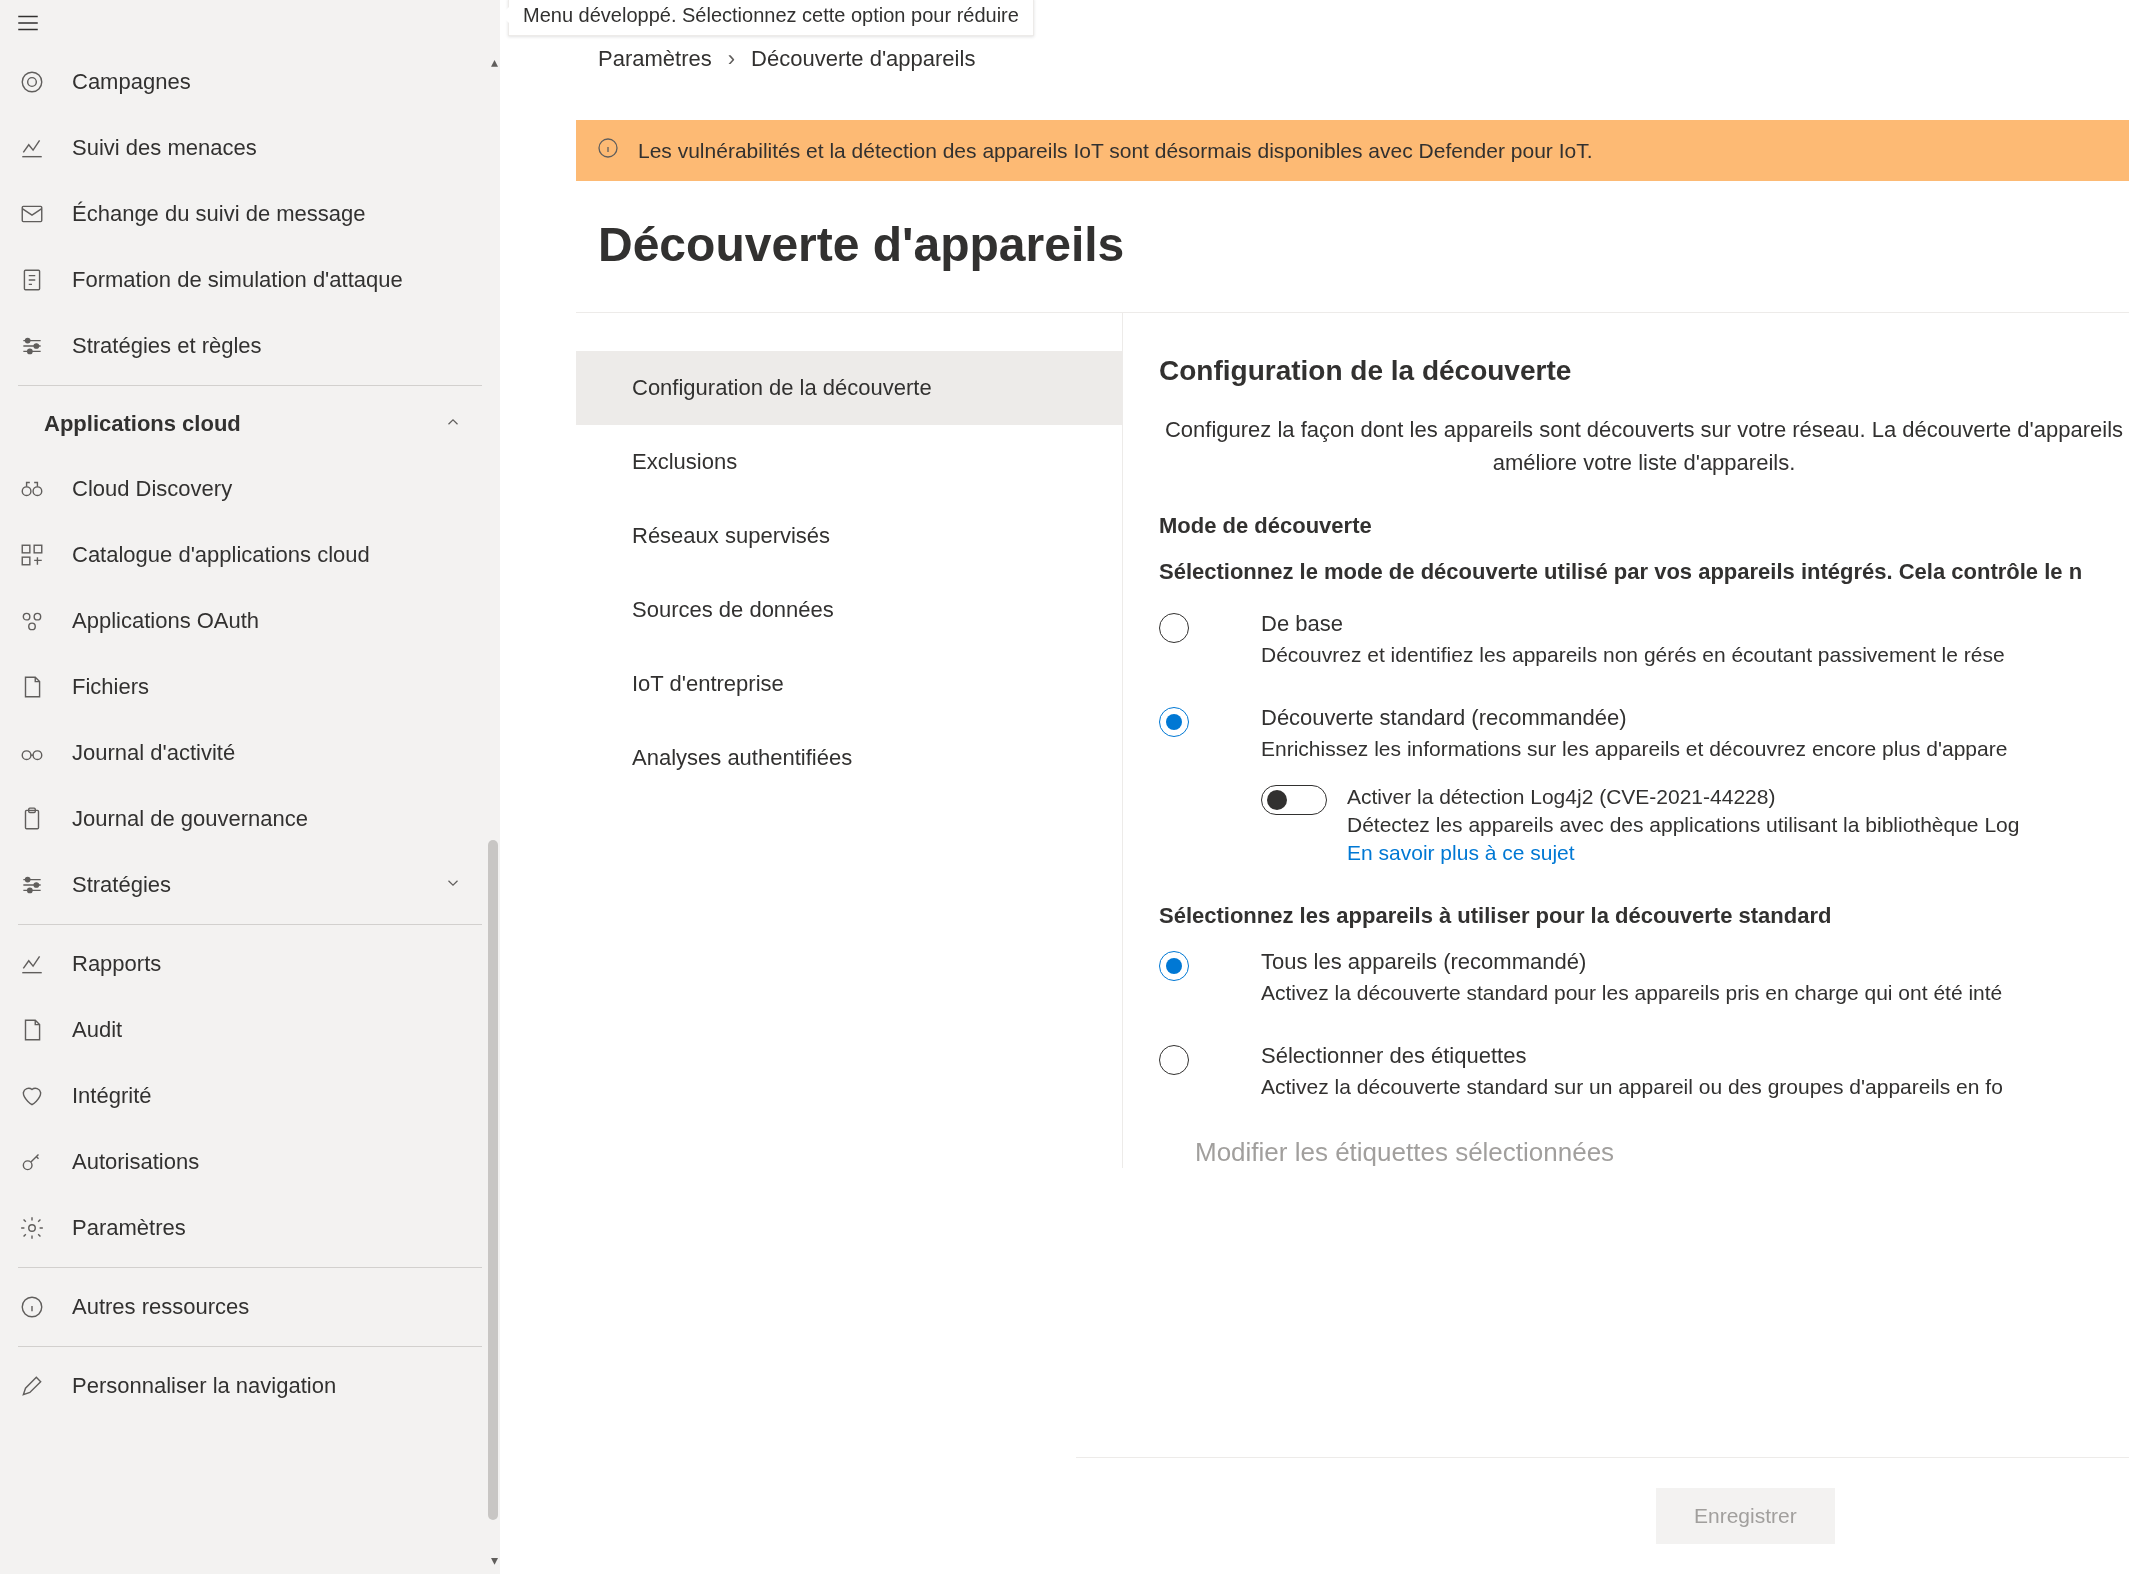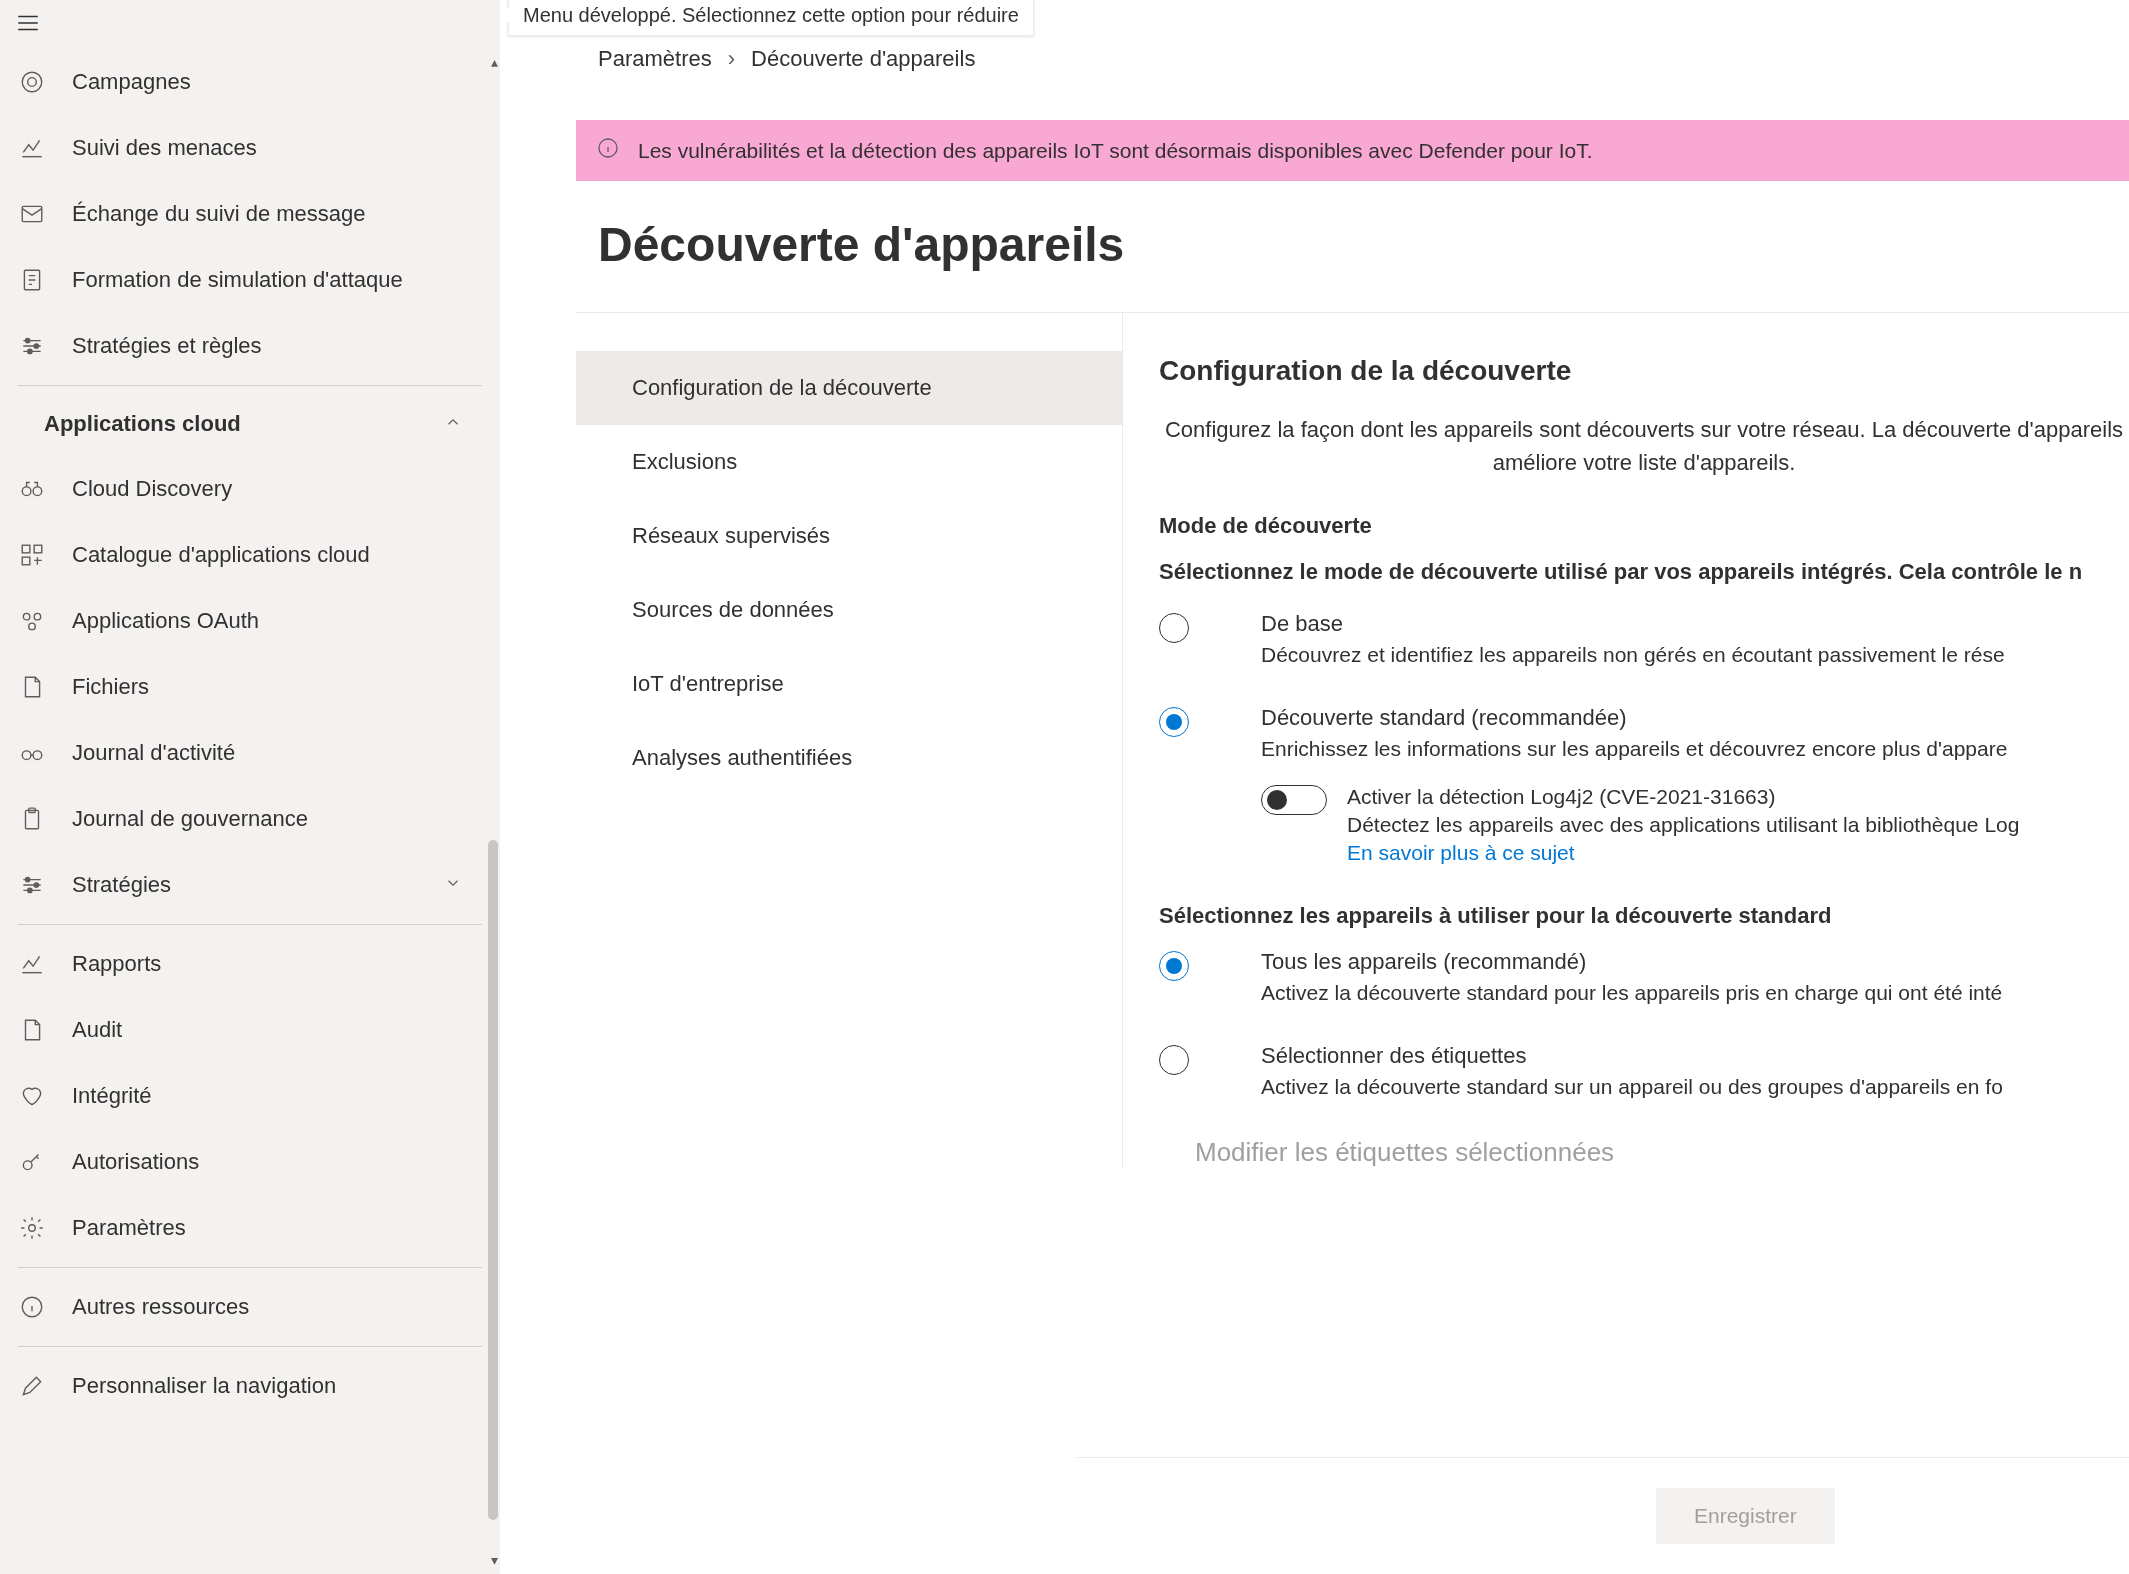--- a/index.html
+++ b/index.html
@@ -116,21 +116,21 @@
     gap: 16px;
     padding: 46px 0 0 98px;
     font-size: 22px;
     color: #323130;
   }
   .breadcrumb .sep { color: #605e5c; }
   .info-bar {
     display: flex;
     align-items: center;
     gap: 18px;
-    background: #f9a8d4;
+    background: #fdba74;
     margin: 48px 0 0 76px;
     padding: 16px 20px;
     font-size: 21px;
   }
   .info-bar svg { width: 24px; height: 24px; stroke:#605e5c; fill:none; stroke-width:1.3;}
   .page-title {
     font-size: 48px;
     font-weight: 600;
     padding: 36px 0 40px 98px;
   }
@@ -589,21 +589,21 @@
         </div>
 
         <div class="radio-option">
           <div class="radio checked"></div>
           <div class="radio-body">
             <div class="opt-title">Découverte standard (recommandée)</div>
             <div class="opt-desc">Enrichissez les informations sur les appareils et découvrez encore plus d'appare</div>
             <div class="toggle-row">
               <div class="toggle"></div>
               <div class="toggle-body">
-                <div class="t-title">Activer la détection Log4j2 (CVE-2021-31663)</div>
+                <div class="t-title">Activer la détection Log4j2 (CVE-2021-44228)</div>
                 <div class="t-desc">Détectez les appareils avec des applications utilisant la bibliothèque Log</div>
                 <a href="#">En savoir plus à ce sujet</a>
               </div>
             </div>
           </div>
         </div>
 
         <div class="section-label">Sélectionnez les appareils à utiliser pour la découverte standard</div>
 
         <div class="radio-option">

